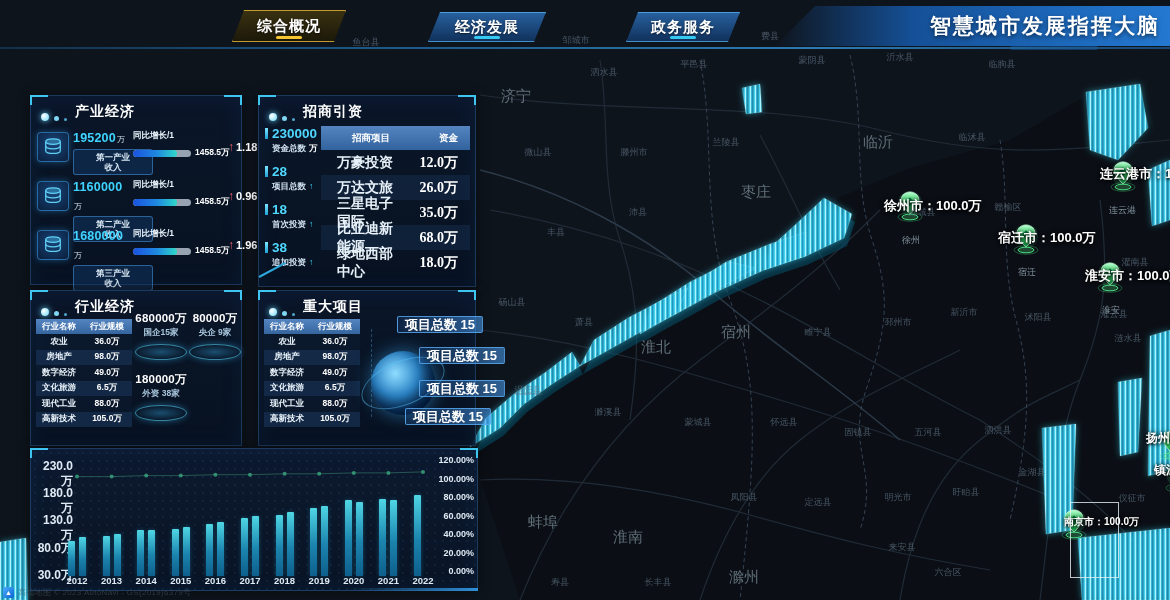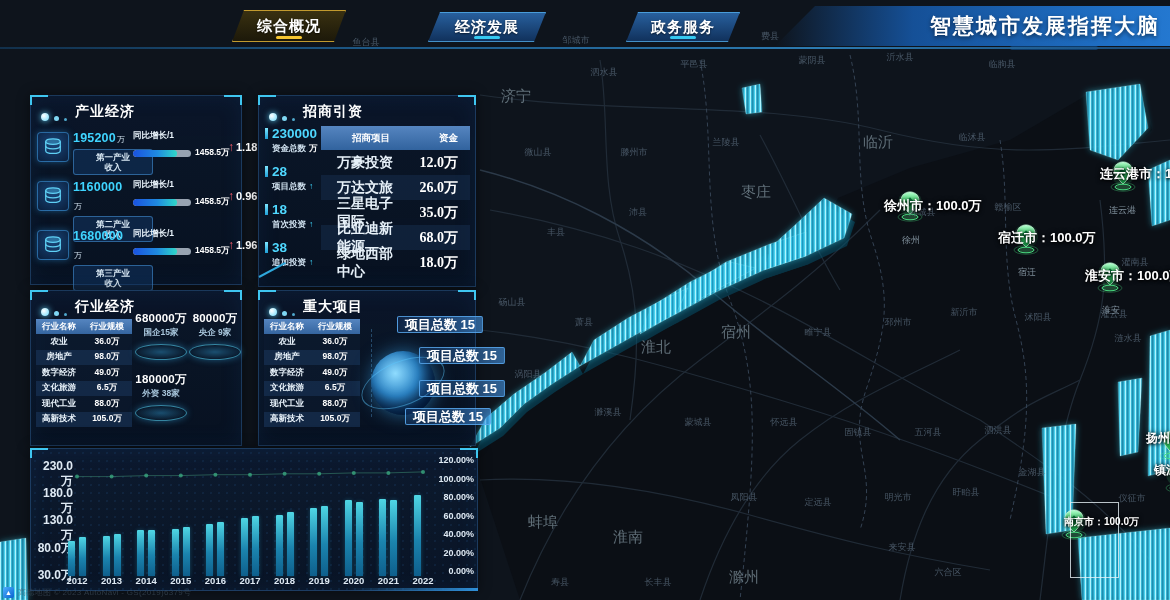--- a/index.html
+++ b/index.html
@@ -321,21 +321,21 @@
       <span class="map-label" style="left: 584px; top: 322px;">萧县</span>
       <span class="map-label big" style="left: 656px; top: 347px;">淮北</span>
       <span class="map-label big" style="left: 736px; top: 332px;">宿州</span>
       <span class="map-label" style="left: 818px; top: 332px;">睢宁县</span>
       <span class="map-label" style="left: 898px; top: 322px;">邳州市</span>
       <span class="map-label" style="left: 964px; top: 312px;">新沂市</span>
       <span class="map-label" style="left: 1038px; top: 317px;">沭阳县</span>
       <span class="map-label" style="left: 1114px; top: 314px;">灌云县</span>
       <span class="map-label" style="left: 1135px; top: 262px;">灌南县</span>
       <span class="map-label" style="left: 1128px; top: 338px;">涟水县</span>
-      <span class="map-label" style="left: 528px; top: 374px;">涡阳县</span>
+      <span class="map-label" style="left: 528px; top: 390px; text-decoration: underline;">涡阳县</span>
       <span class="map-label" style="left: 608px; top: 412px;">濉溪县</span>
       <span class="map-label" style="left: 698px; top: 422px;">蒙城县</span>
       <span class="map-label" style="left: 784px; top: 422px;">怀远县</span>
       <span class="map-label" style="left: 858px; top: 432px;">固镇县</span>
       <span class="map-label" style="left: 928px; top: 432px;">五河县</span>
       <span class="map-label" style="left: 998px; top: 430px;">泗洪县</span>
       <span class="map-label" style="left: 744px; top: 497px;">凤阳县</span>
       <span class="map-label" style="left: 818px; top: 502px;">定远县</span>
       <span class="map-label" style="left: 898px; top: 497px;">明光市</span>
       <span class="map-label" style="left: 966px; top: 492px;">盱眙县</span>

